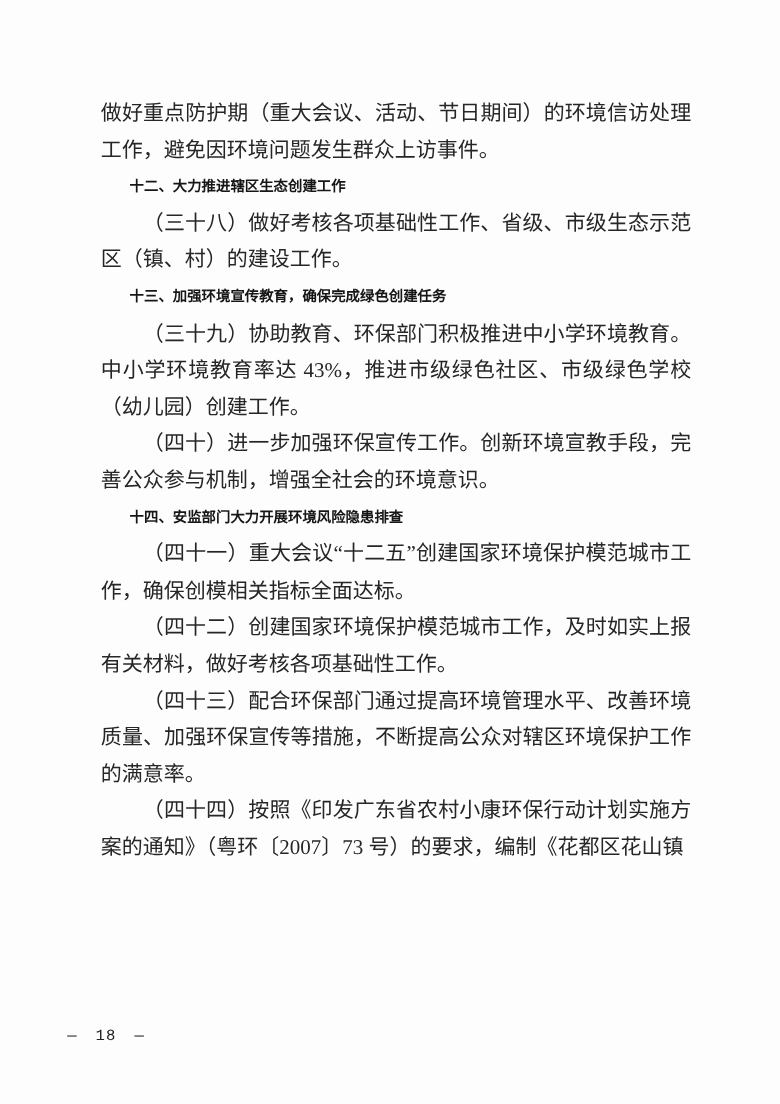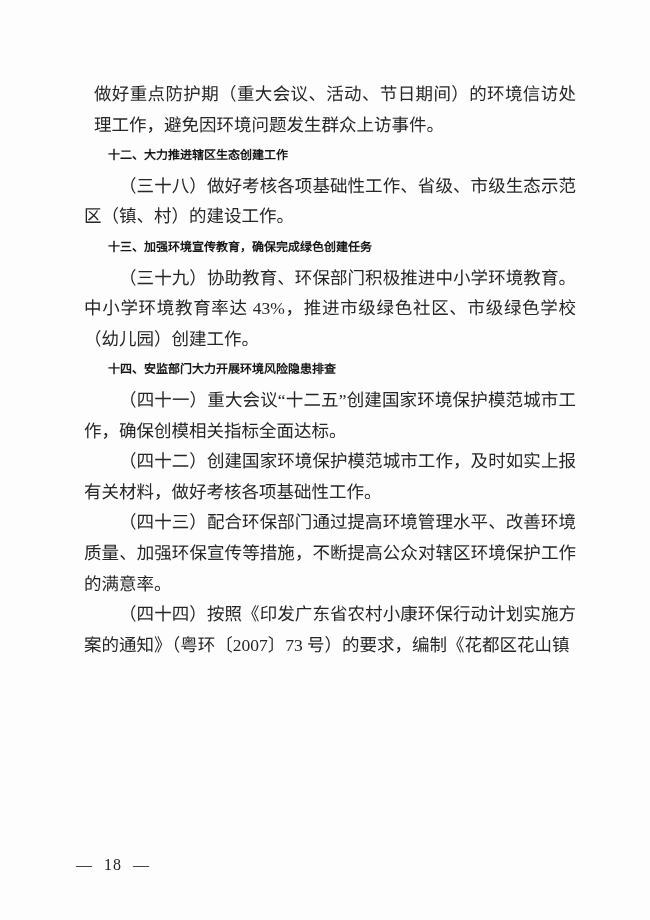--- a/index.html
+++ b/index.html
@@ -30,49 +30,49 @@
     line-height: 30.6px;
     text-align: justify;
   }
   .content p {
     margin: 0;
     padding: 0;
     text-indent: 2em;
   }
   .content p.no-indent {
     text-indent: 0;
-    margin-left: 10px;
   }
   .content p.heading {
     font-family: "Liberation Sans", sans-serif;
     font-weight: 700;
     color: #161616;
     font-size: 12px;
   }
   .footer {
     position: absolute;
-    left: 76px;
+    left: 56px;
     top: 856px;
-    font-size: 16px;
+    font-size: 13px;
     letter-spacing: 1px;
     word-spacing: 6px;
     color: #222222;
-    font-family: Liberation Serif, serif;
+    font-family: Liberation Mono, monospace;
   }
 </style>
 </head>
 <body style="background: rgb(253, 253, 253); color: rgb(38, 38, 38);">
 
 <div class="page">
   <div class="content" id="content">
       <p class="body no-indent">做好重点防护期（重大会议、活动、节日期间）的环境信访处理工作，避免因环境问题发生群众上访事件。</p>
       <p class="heading">十二、大力推进辖区生态创建工作</p>
       <p class="body">（三十八）做好考核各项基础性工作、省级、市级生态示范区（镇、村）的建设工作。</p>
       <p class="heading">十三、加强环境宣传教育，确保完成绿色创建任务</p>
       <p class="body">（三十九）协助教育、环保部门积极推进中小学环境教育。中小学环境教育率达 43%，推进市级绿色社区、市级绿色学校（幼儿园）创建工作。</p>
+      <p class="body">（四十）进一步加强环保宣传工作。创新环境宣教手段，完善公众参与机制，增强全社会的环境意识。</p>
       <p class="heading">十四、安监部门大力开展环境风险隐患排查</p>
       <p class="body">（四十一）重大会议“十二五”创建国家环境保护模范城市工作，确保创模相关指标全面达标。</p>
       <p class="body">（四十二）创建国家环境保护模范城市工作，及时如实上报有关材料，做好考核各项基础性工作。</p>
       <p class="body">（四十三）配合环保部门通过提高环境管理水平、改善环境质量、加强环保宣传等措施，不断提高公众对辖区环境保护工作的满意率。</p>
       <p class="body">（四十四）按照《印发广东省农村小康环保行动计划实施方案的通知》（粤环〔2007〕73 号）的要求，编制《花都区花山镇</p>
     </div>
   <div class="footer">— 18 —</div>
 </div>
 
 </body></html>

